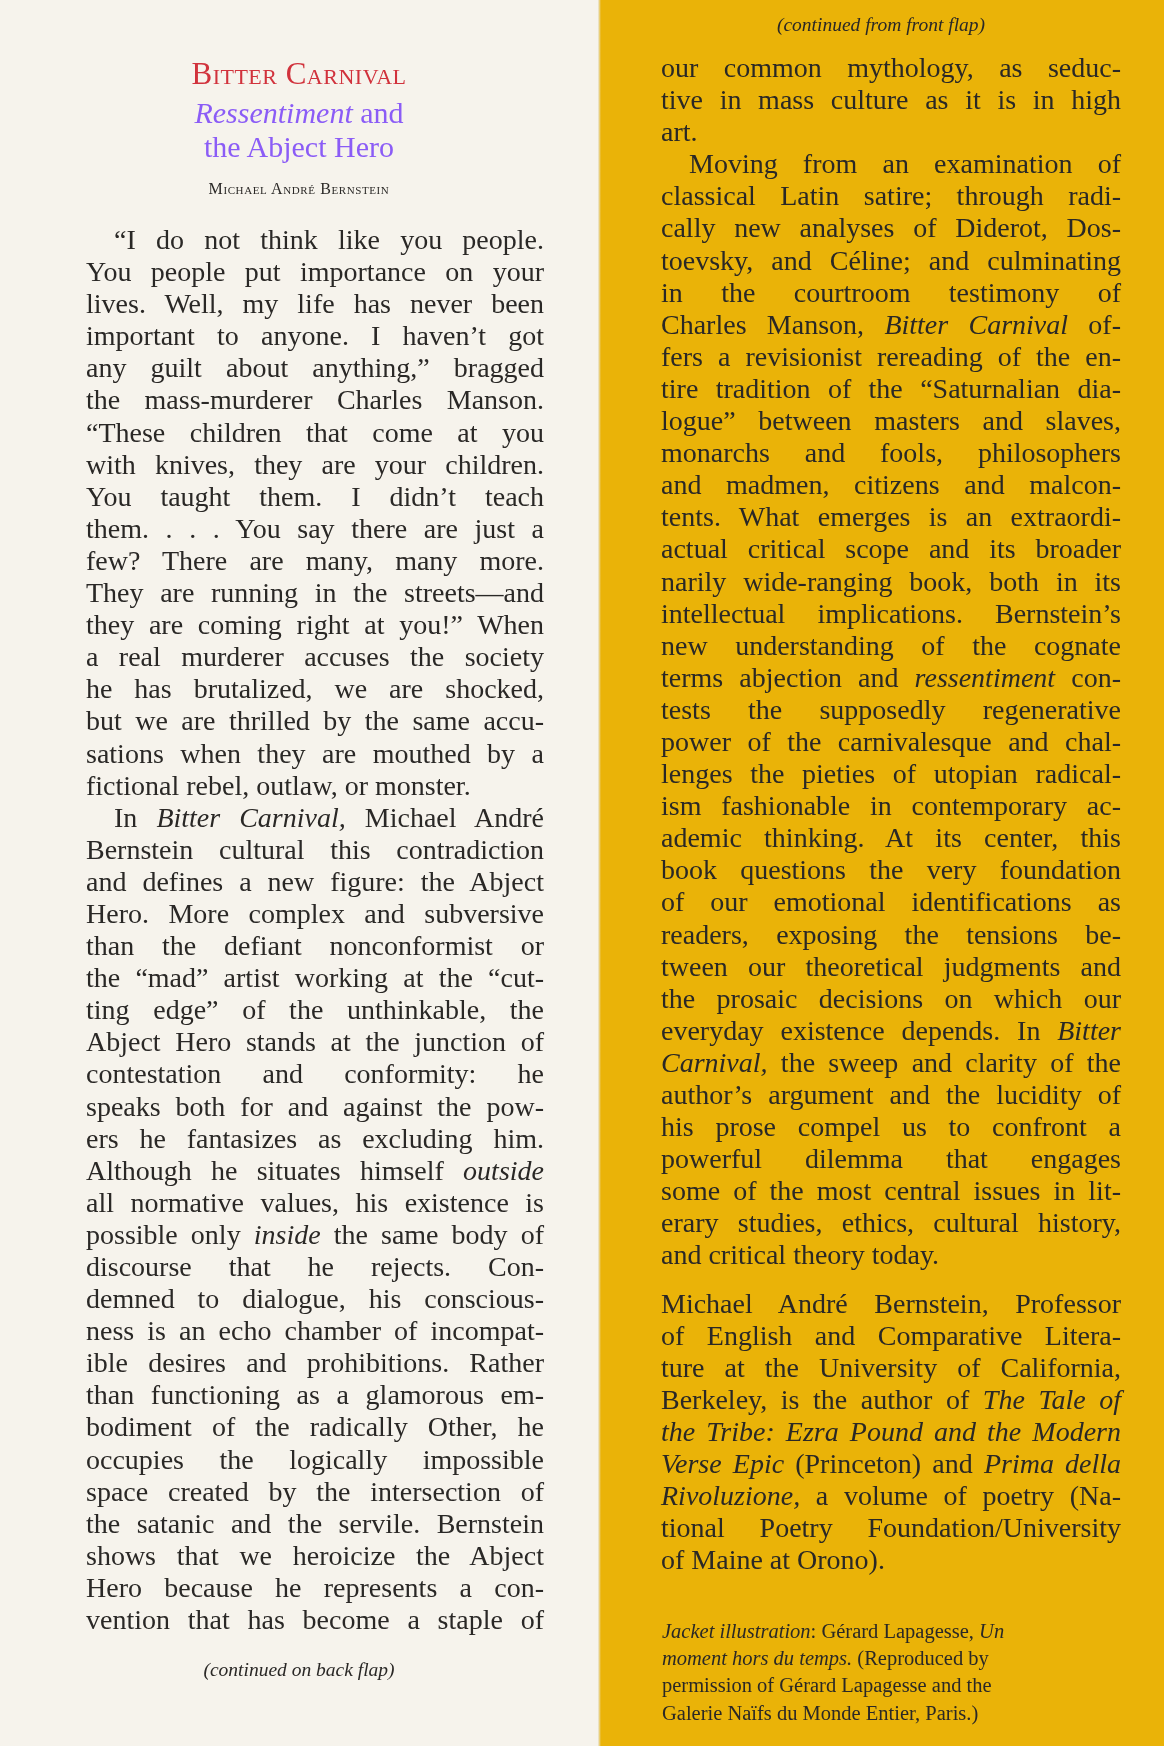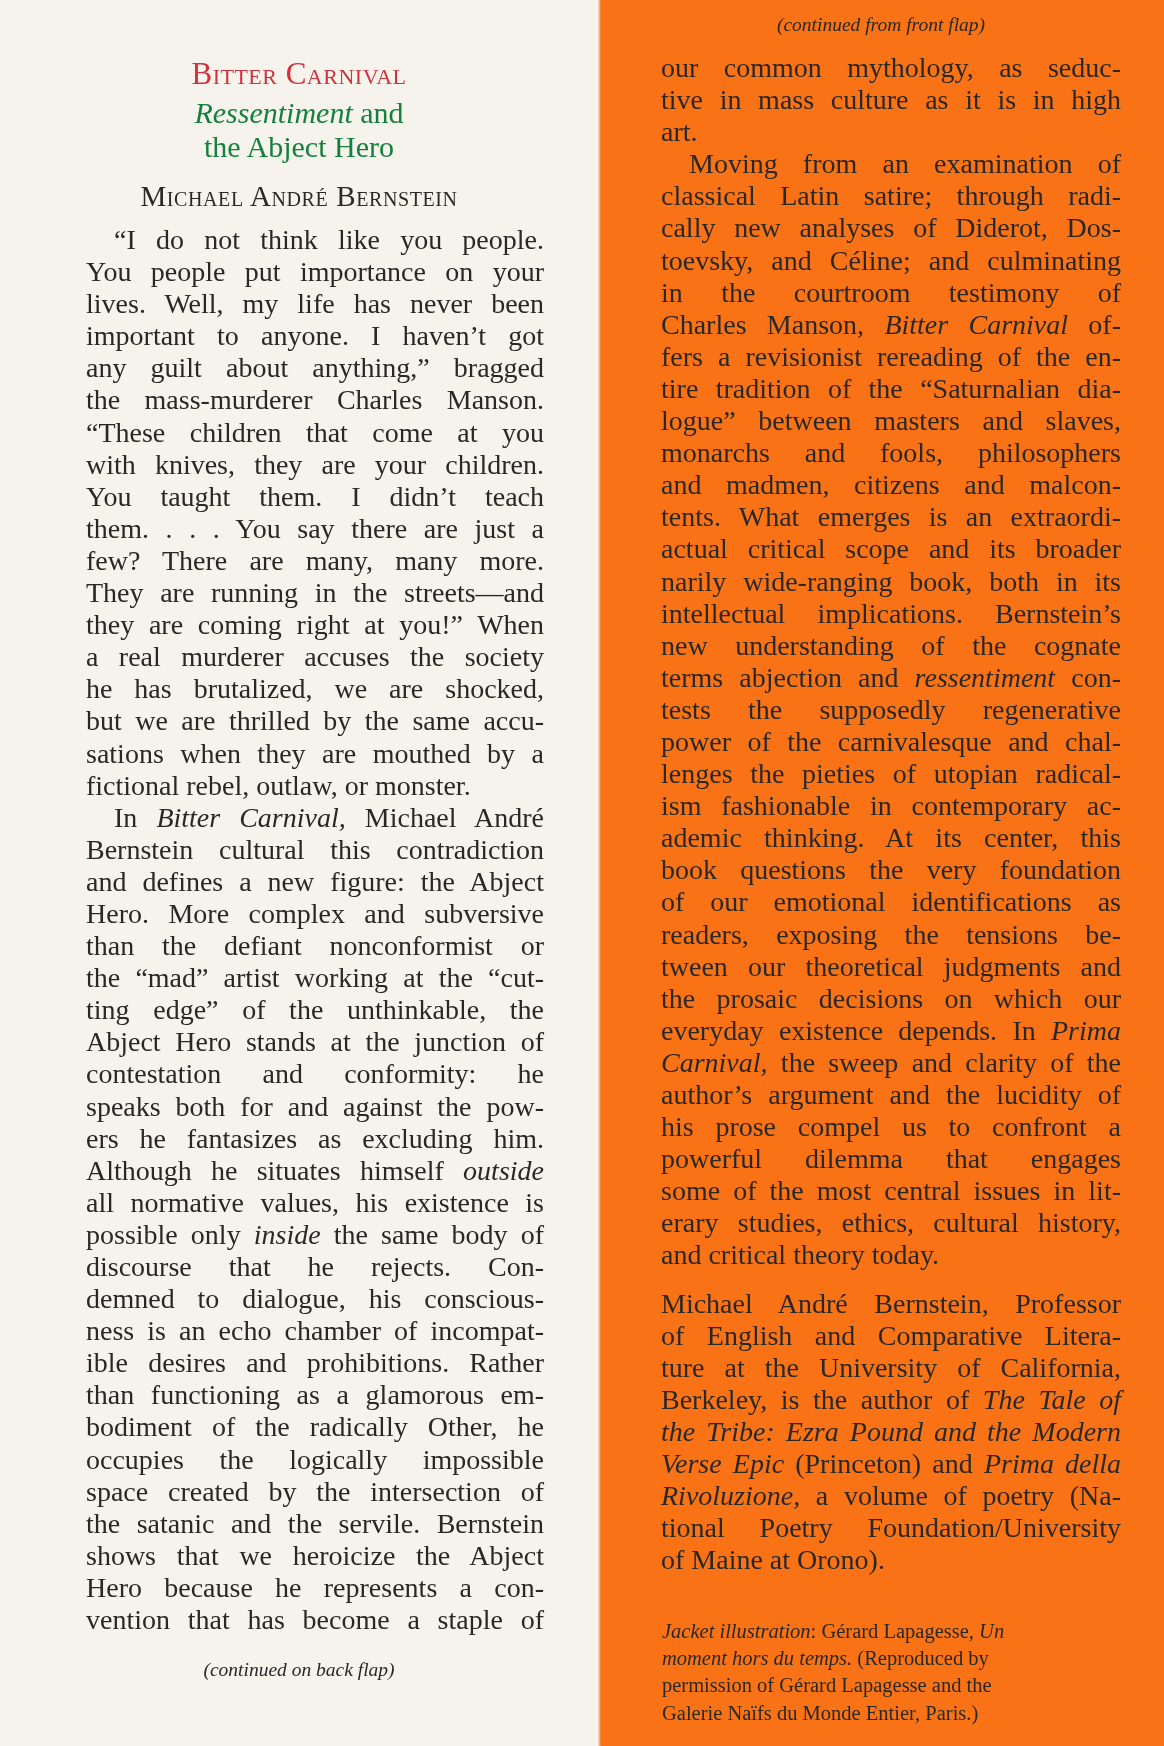--- a/index.html
+++ b/index.html
@@ -5,37 +5,37 @@
   html, body { margin: 0; padding: 0; }
   body {
     width: 1164px; height: 1746px; overflow: hidden;
     font-family: "Liberation Serif", "DejaVu Serif", serif;
     color: #2a2826;
     position: relative;
     background: #f7f4ee;
   }
   .flap { position: absolute; top: 0; height: 1746px; box-sizing: border-box; }
   .flap-front { left: 0; width: 598px; background: #f6f3ec; }
-  .flap-back { left: 598px; width: 566px; background: #f97316; }
+  .flap-back { left: 598px; width: 566px; background: #eab308; }
   .flap-back::before {
     content: ""; position: absolute; left: 0; top: 0; bottom: 0; width: 3px;
     background: linear-gradient(to right, #ecebe6, rgba(251,251,249,0));
   }
   .book-title {
     position: absolute; top: 54px; left: 0; width: 598px; text-align: center;
     color: #d1323c; font-size: 31px; letter-spacing: 0.5px; font-variant: small-caps;
     font-weight: normal; margin: 0; line-height: 40px;
   }
   .subtitle {
     position: absolute; top: 96px; left: 0; width: 598px; text-align: center;
-    font-size: 30px; line-height: 34px; margin: 0; color: #15803d;
+    font-size: 30px; line-height: 34px; margin: 0; color: #8b5cf6;
   }
   .author-name {
     position: absolute; top: 180px; left: 0; width: 598px; text-align: center;
-    font-size: 29px; font-variant: small-caps; letter-spacing: 0.6px; margin: 0; color: #2b2927;
+    font-size: 16px; font-variant: small-caps; letter-spacing: 0.6px; margin: 0; color: #2b2927;
   }
   .column {
     position: absolute; width: 458px;
     font-size: 28px; line-height: 32.1px;
     text-align: justify; hyphens: manual;
   }
   .col-left { left: 86px; top: 224px; }
   .col-right { left: 661px; top: 52px; width: 460px; }
   .column .line { display: block; text-align: justify; text-align-last: justify; white-space: nowrap; }
   .column .line.last { text-align-last: left; }
@@ -141,21 +141,21 @@
       <span class="line"><span>tests the supposedly regenerative</span></span>
       <span class="line"><span>power of the carnivalesque and chal-</span></span>
       <span class="line"><span>lenges the pieties of utopian radical-</span></span>
       <span class="line"><span>ism fashionable in contemporary ac-</span></span>
       <span class="line"><span>ademic thinking. At its center, this</span></span>
       <span class="line"><span>book questions the very foundation</span></span>
       <span class="line"><span>of our emotional identifications as</span></span>
       <span class="line"><span>readers, exposing the tensions be-</span></span>
       <span class="line"><span>tween our theoretical judgments and</span></span>
       <span class="line"><span>the prosaic decisions on which our</span></span>
-      <span class="line"><span>everyday existence depends. In </span><em>Prima</em></span>
+      <span class="line"><span>everyday existence depends. In </span><em>Bitter</em></span>
       <span class="line"><em>Carnival,</em><span> the sweep and clarity of the</span></span>
       <span class="line"><span>author’s argument and the lucidity of</span></span>
       <span class="line"><span>his prose compel us to confront a</span></span>
       <span class="line"><span>powerful dilemma that engages</span></span>
       <span class="line"><span>some of the most central issues in lit-</span></span>
       <span class="line"><span>erary studies, ethics, cultural history,</span></span>
       <span class="line last"><span>and critical theory today.</span></span>
     </div>
   <div style="margin-top:16px;">
       <span class="line"><span>Michael André Bernstein, Professor</span></span>

